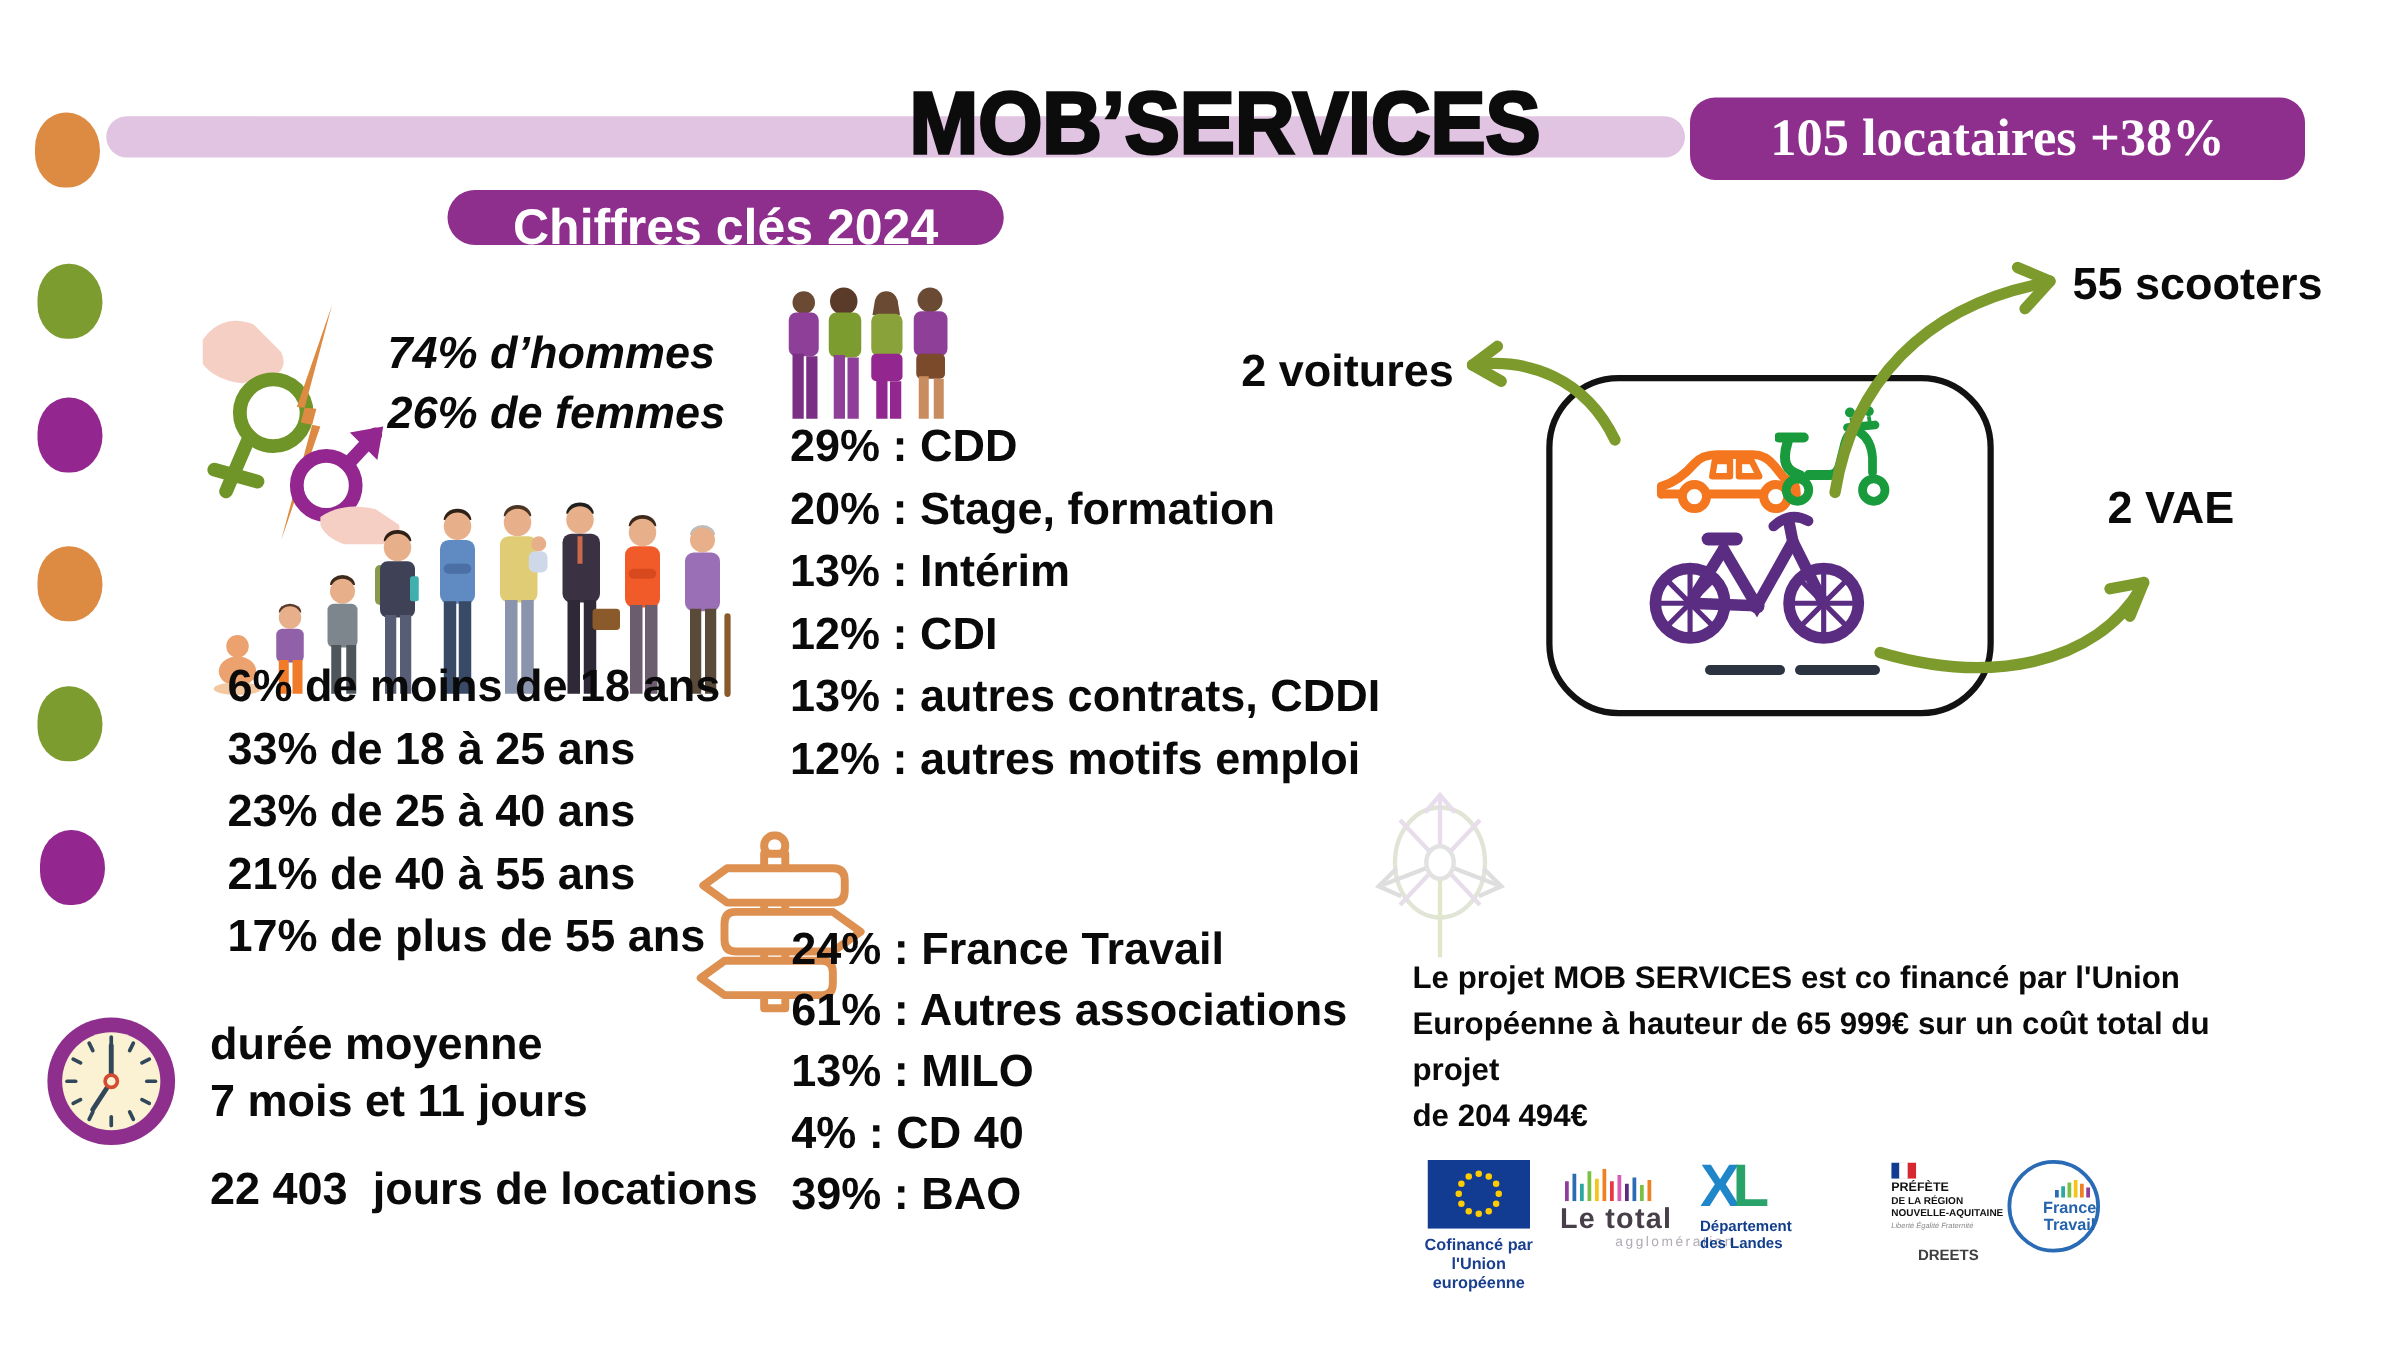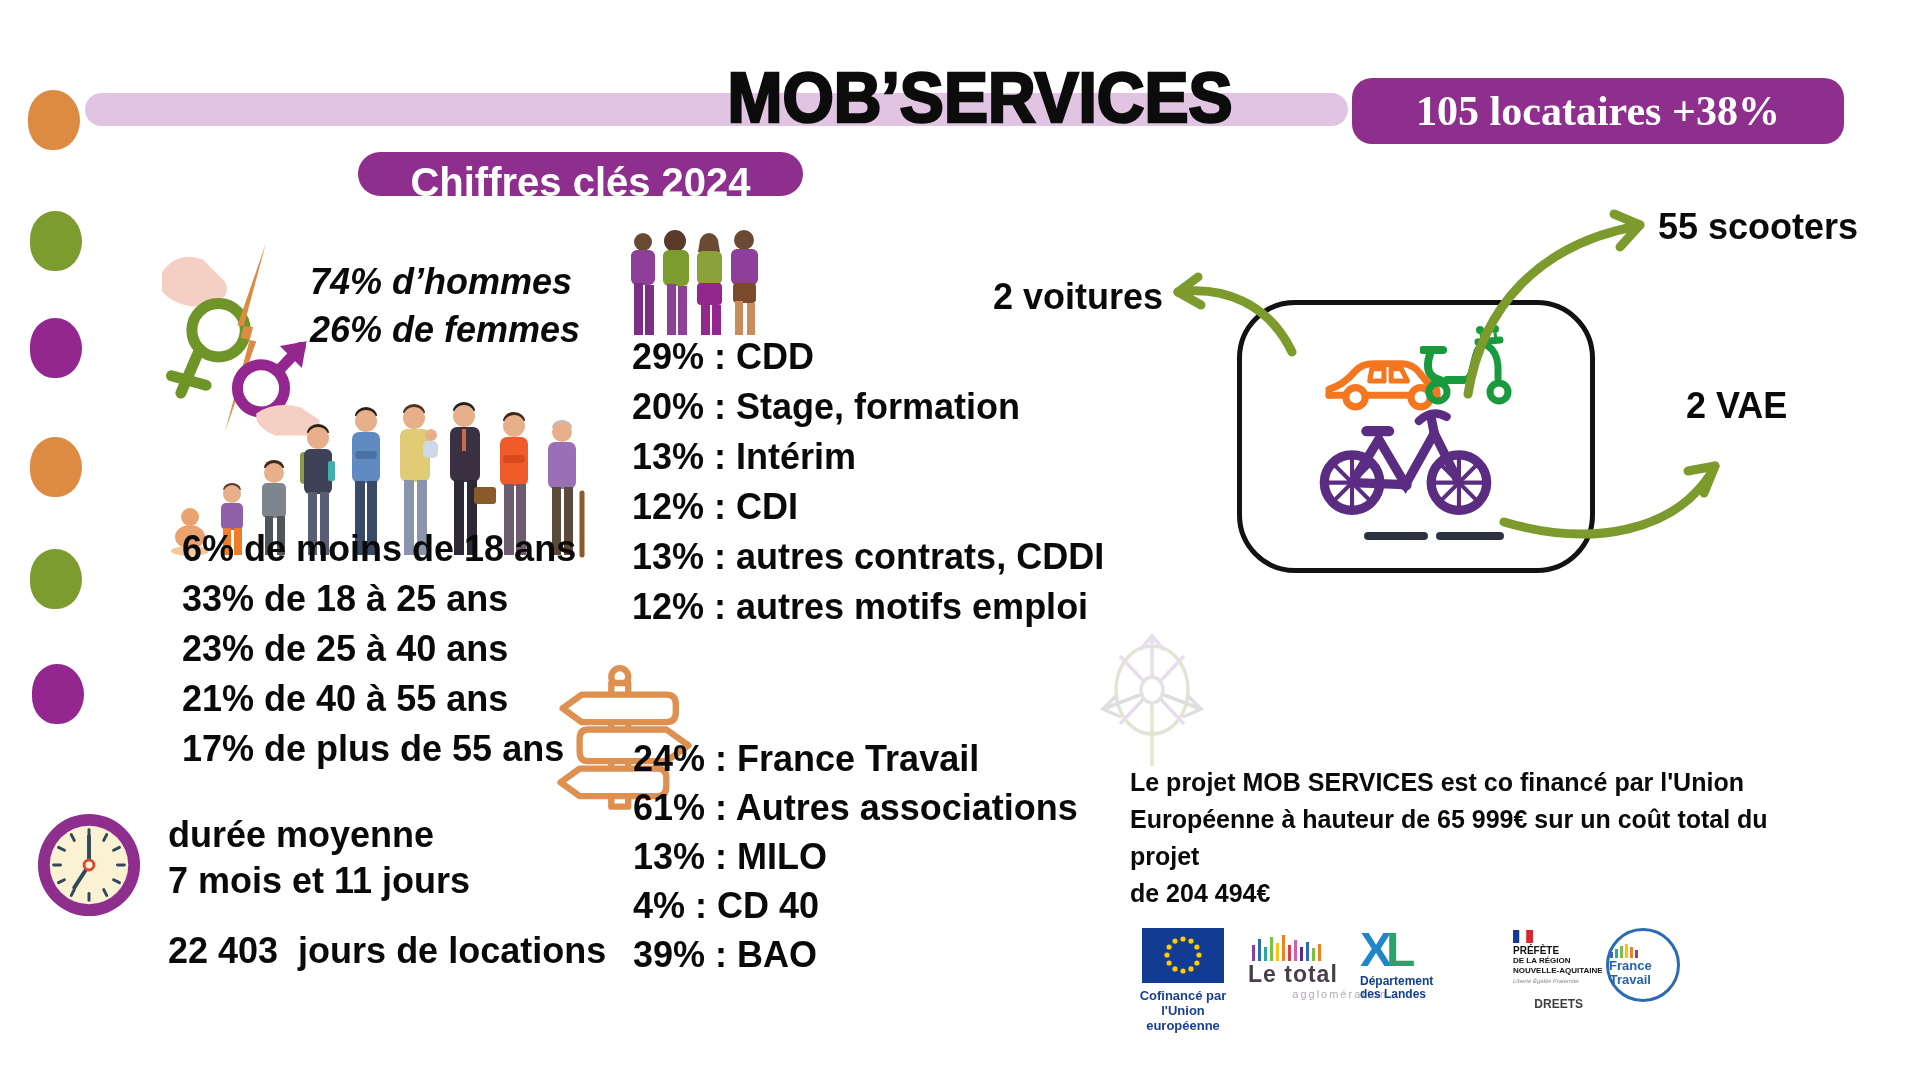--- a/index.html
+++ b/index.html
@@ -22,21 +22,21 @@
   .lines-49 .stat{height:49px;line-height:49px;}
   .lines-48 .stat{height:48px;line-height:48px;}
   .lines-46 .stat{height:46px;line-height:46px;}
   
   .vehicle-box{left:1237px;top:300px;width:348px;height:263px;border:5px solid #121212;border-radius:58px;background:#fff;}
   
   .funding{left:1130px;top:764px;width:700px;font-size:25px;font-weight:bold;line-height:37px;color:#0a0a0a;}
   
   .logo-text-blue{color:#1a3f8f;font-weight:bold;text-align:center;}
   .ft-circle{width:74px;height:74px;border:3px solid #2a6bb5;border-radius:50%;box-sizing:border-box;
-             display:flex;flex-direction:column;align-items:flex-start;justify-content:center;background:#fff;}
+             display:flex;flex-direction:column;align-items:flex-end;justify-content:center;background:#fff;}
   .ft-text{font-size:13px;font-weight:bold;color:#2563ad;line-height:14px;text-align:center;}
   .pref{font-weight:bold;color:#111;text-align:left;line-height:10px;}
   .marsan-name{font-size:23px;font-weight:bold;color:#474049;letter-spacing:1px;}
   .marsan-tag{font-size:11px;color:#b3aab6;letter-spacing:2px;text-align:right;}
   .xl-sub{font-size:12px;font-weight:bold;color:#123f8c;line-height:13px;}
 </style>
 </head>
 <body>
 
 <div id="canvas">

